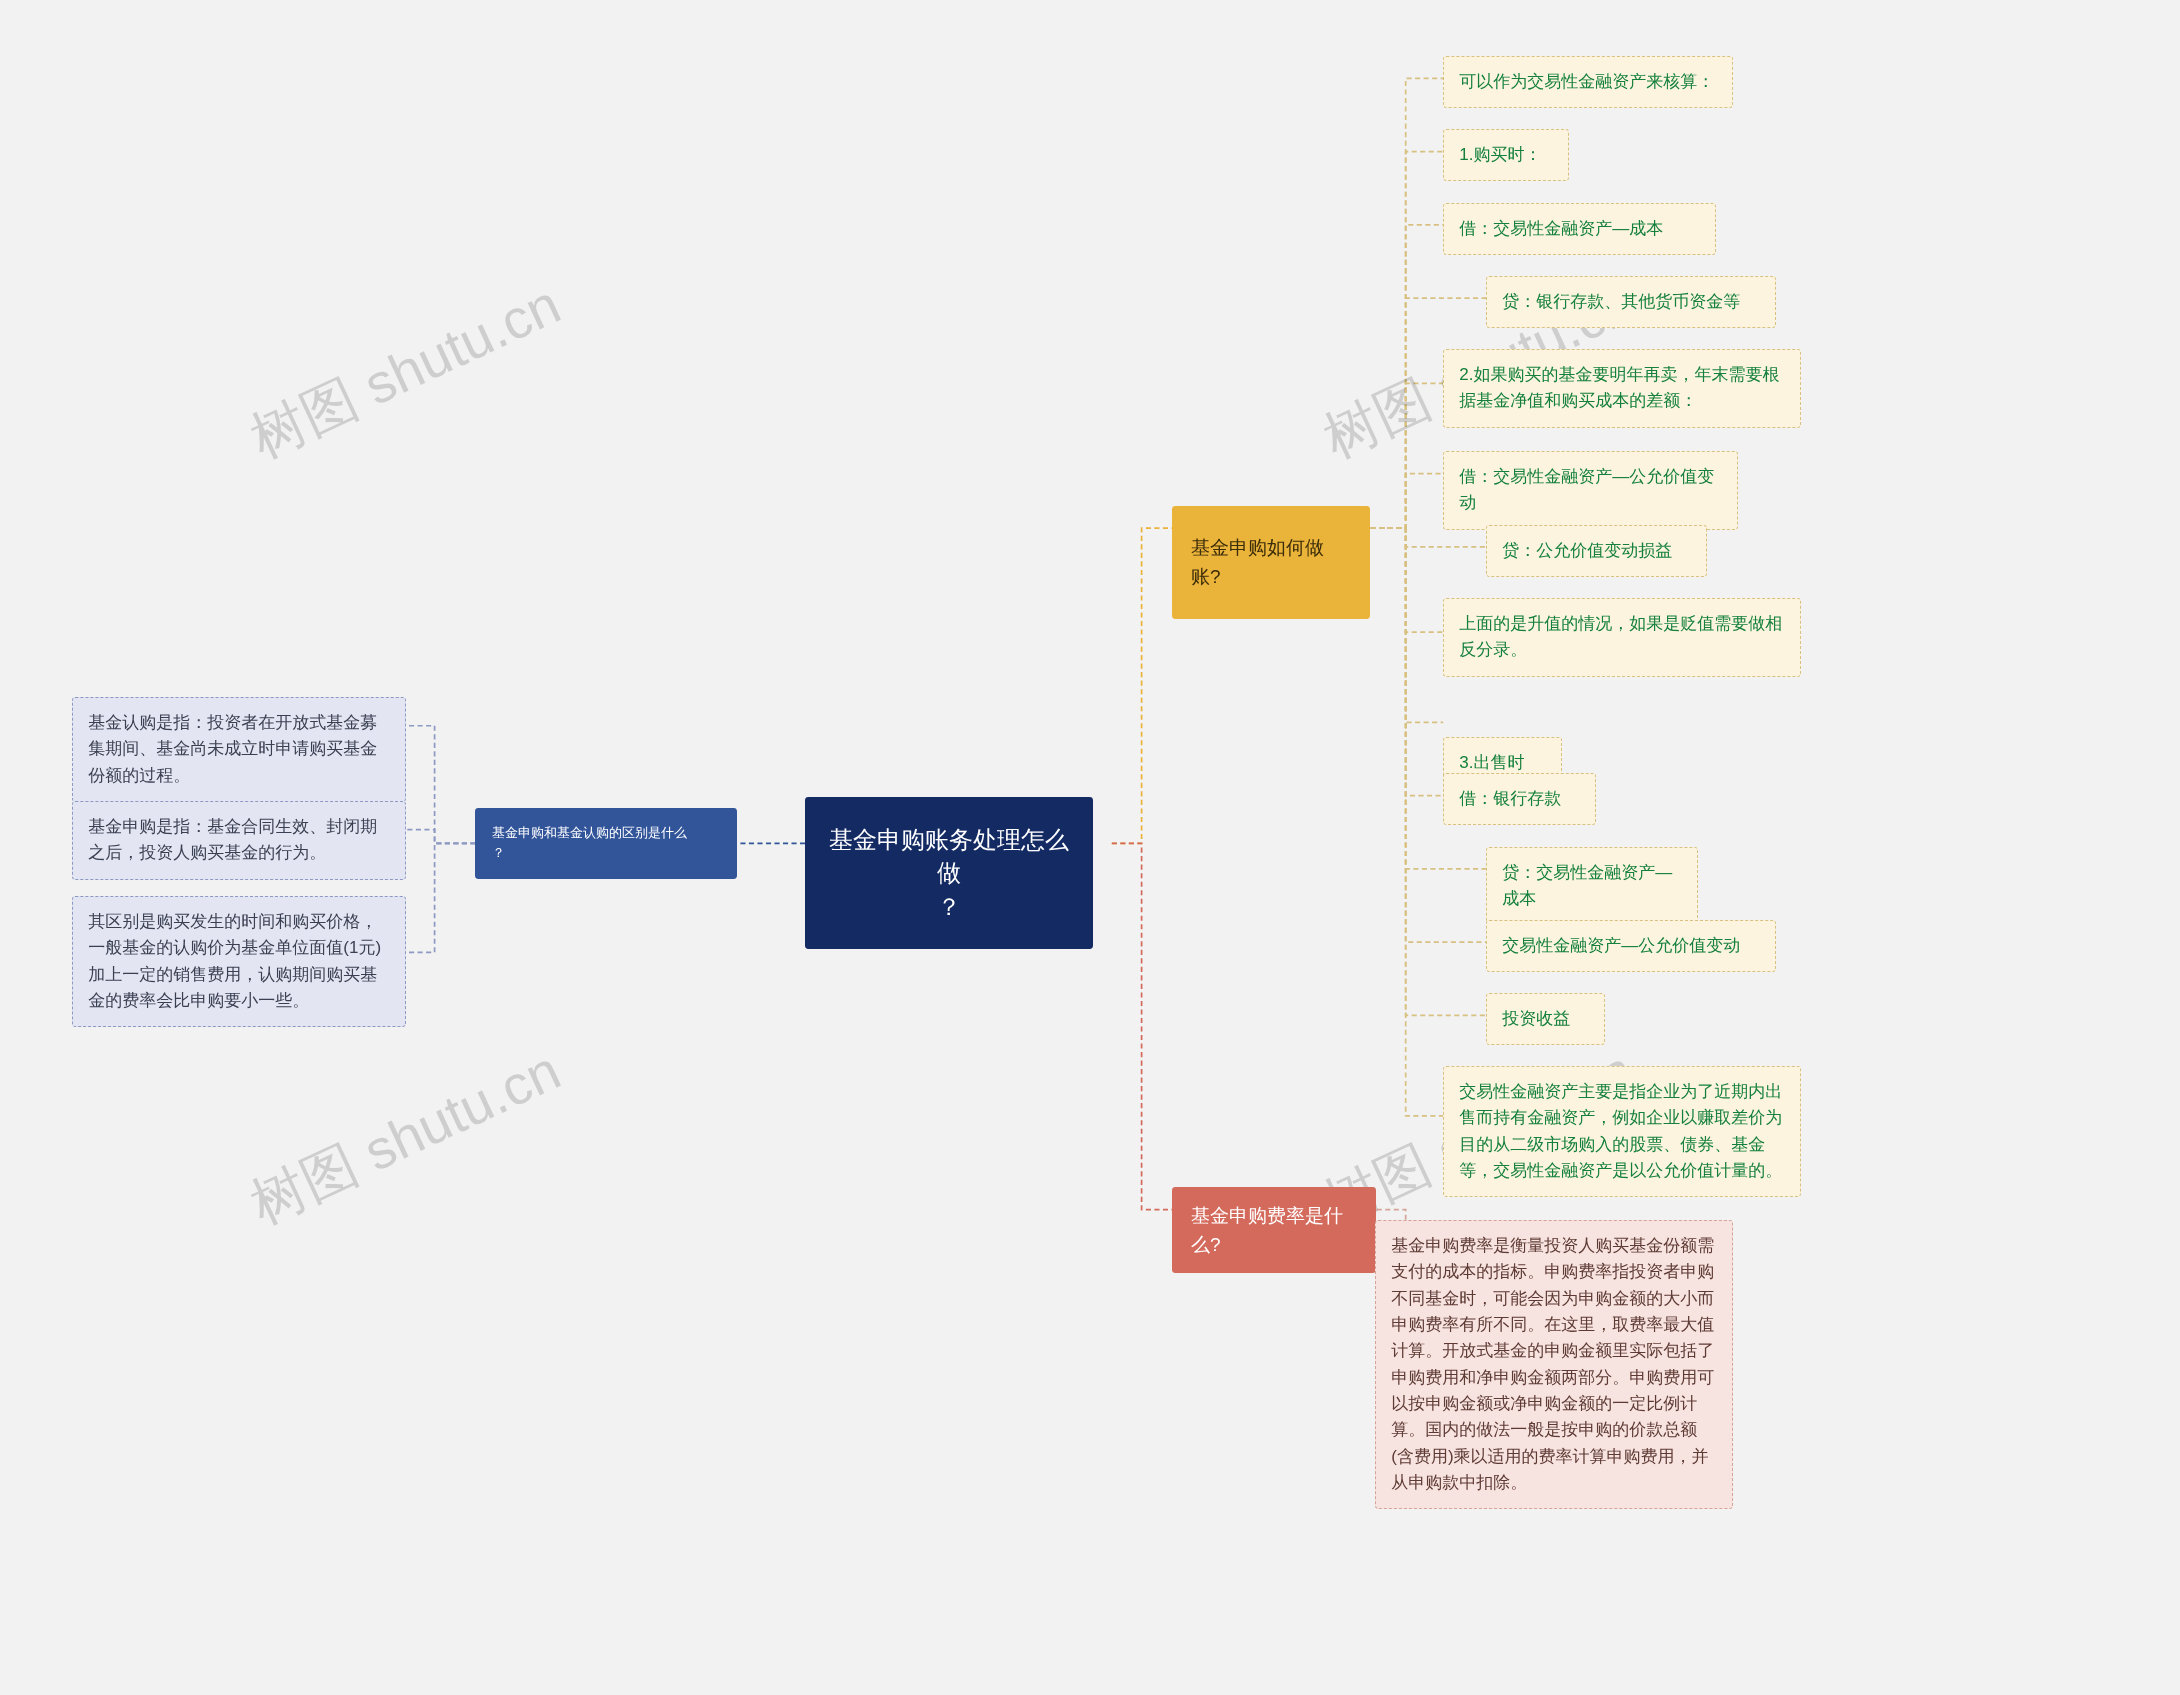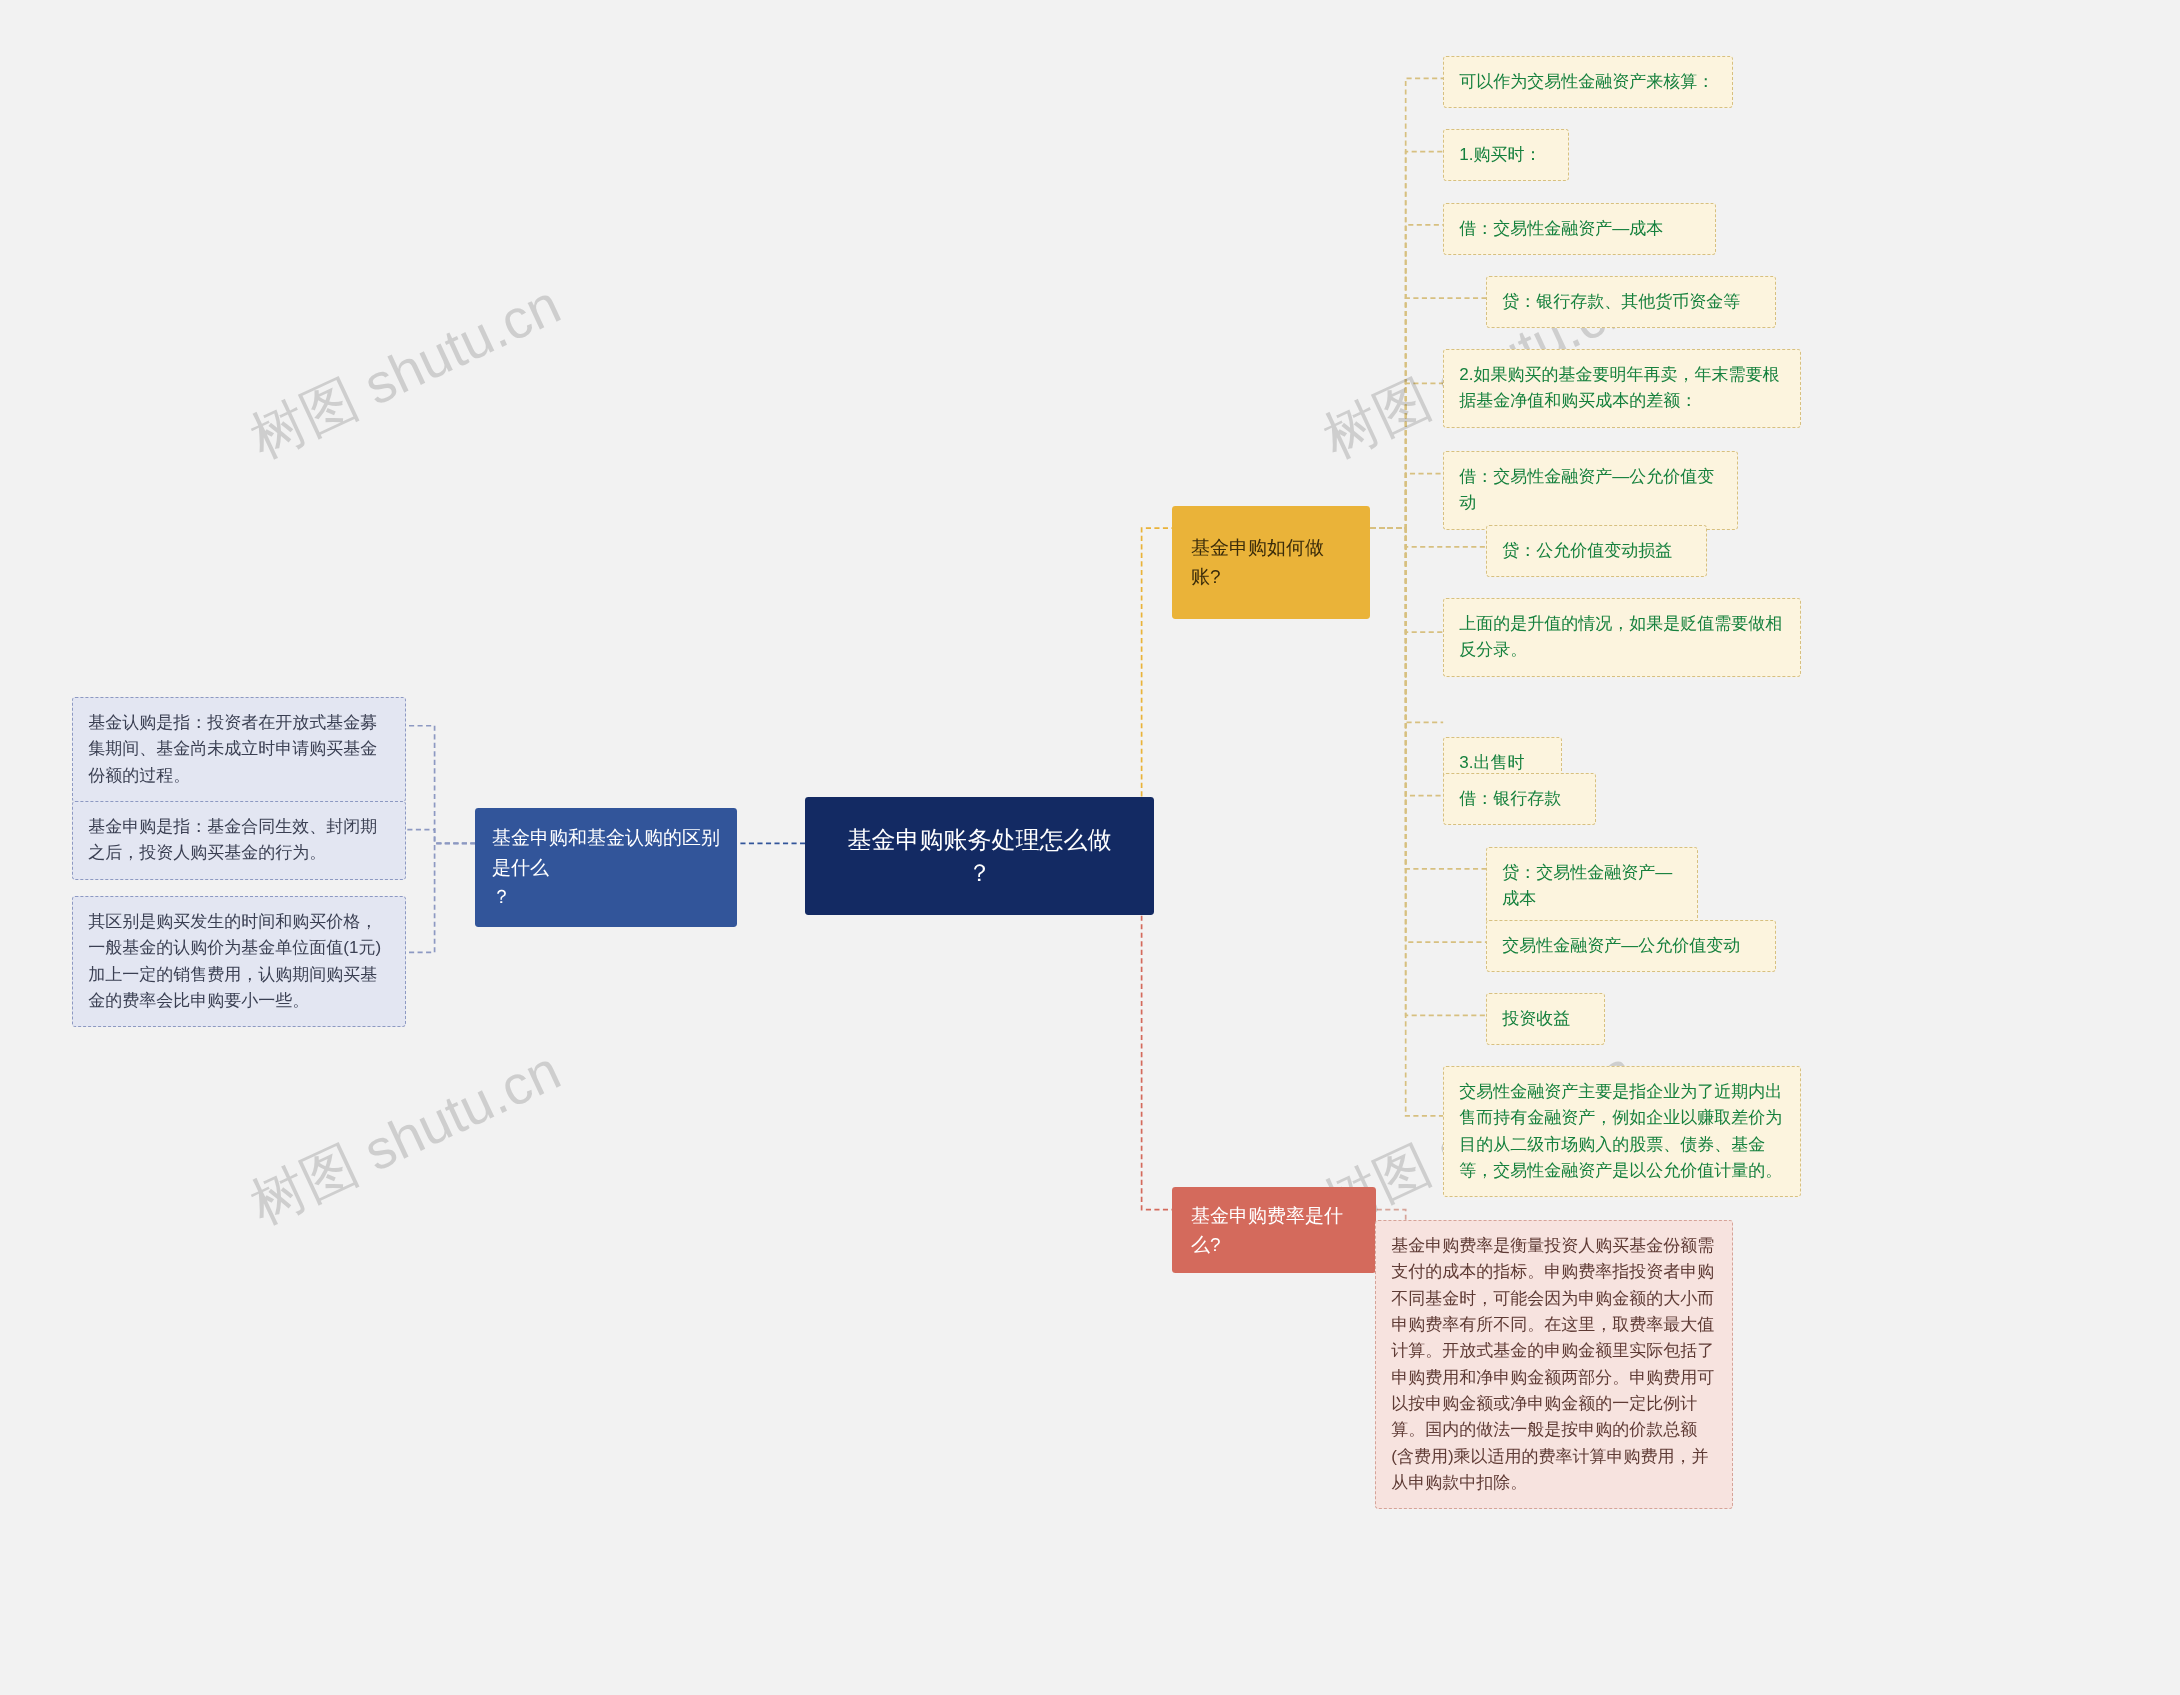--- a/index.html
+++ b/index.html
@@ -32,21 +32,21 @@
     background: #132a63;
     color: #ffffff;
     font-size: 24px;
     line-height: 1.4;
     text-align: center;
     padding: 25.6px 22px;
   }
   .b-blue {
     background: #32559a;
     color: #ffffff;
-    font-size: 19px;
+    font-size: 13px;
     padding: 15.3px 17px;
   }
   .b-gold {
     background: #eab339;
     color: #3b2c0a;
     font-size: 19px;
     padding: 27px 19px;
   }
   .b-red {
     background: #d46a5c;
@@ -101,21 +101,21 @@
   <path d="M 1609 620 L 1650 620 L 1650 1192 L 1745 1192" stroke="#d7c080" stroke-width="2" stroke-dasharray="6,4" fill="none"></path>
   <path d="M 1609 620 L 1650 620 L 1650 1310 L 1694 1310" stroke="#d7c080" stroke-width="2" stroke-dasharray="6,4" fill="none"></path>
   <path d="M 1616 1420 L 1650 1420 L 1650 1566 L 1694 1566" stroke="#d6a398" stroke-width="2" stroke-dasharray="6,4" fill="none"></path>
 </svg>
 
 <div class="watermark" style="left:239px; top:409px;">树图 shutu.cn</div>
 <div class="watermark" style="left:239px; top:1175px;">树图 shutu.cn</div>
 <div class="watermark" style="left:1312px; top:409px;">树图 shutu.cn</div>
 <div class="watermark" style="left:1312px; top:1175px;">树图 shutu.cn</div>
 
-<div class="node root" style="left:805px; top:797px; width:349px;">
+<div class="node root" style="left:805px; top:797px; width:288px;">
   <div>基金申购账务处理怎么做</div>
   <div>？</div>
 </div>
 
 <div class="node b-blue" style="left:475px; top:808px; width:262px;">
   <div>基金申购和基金认购的区别是什么</div>
   <div>？</div>
 </div>
 <div class="node leaf-l" style="left:72px; top:697px; width:334px;">基金认购是指：投资者在开放式基金募集期间、基金尚未成立时申请购买基金份额的过程。</div>
 <div class="node leaf-l" style="left:72px; top:801px; width:334px;">基金申购是指：基金合同生效、封闭期之后，投资人购买基金的行为。</div>

